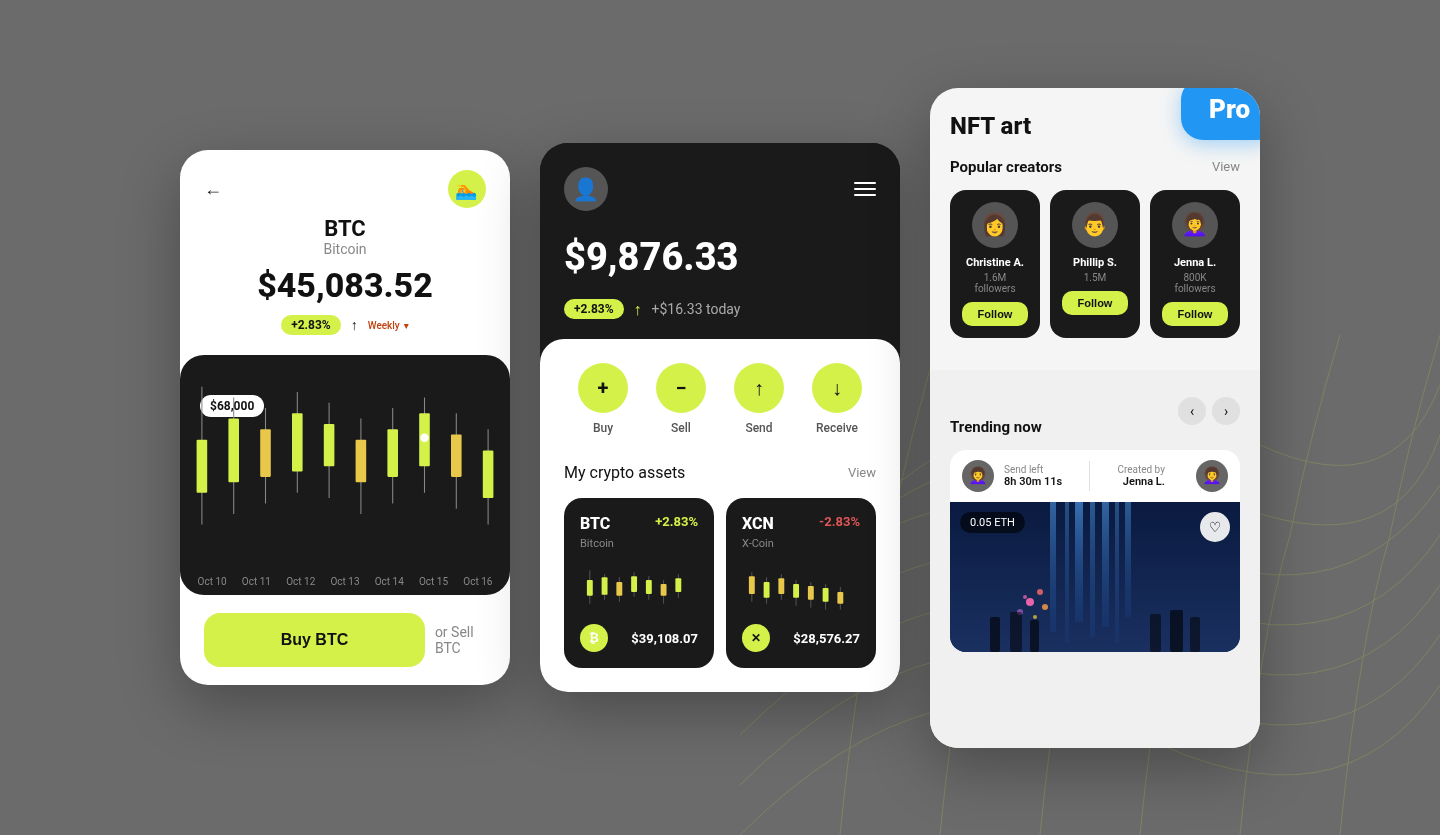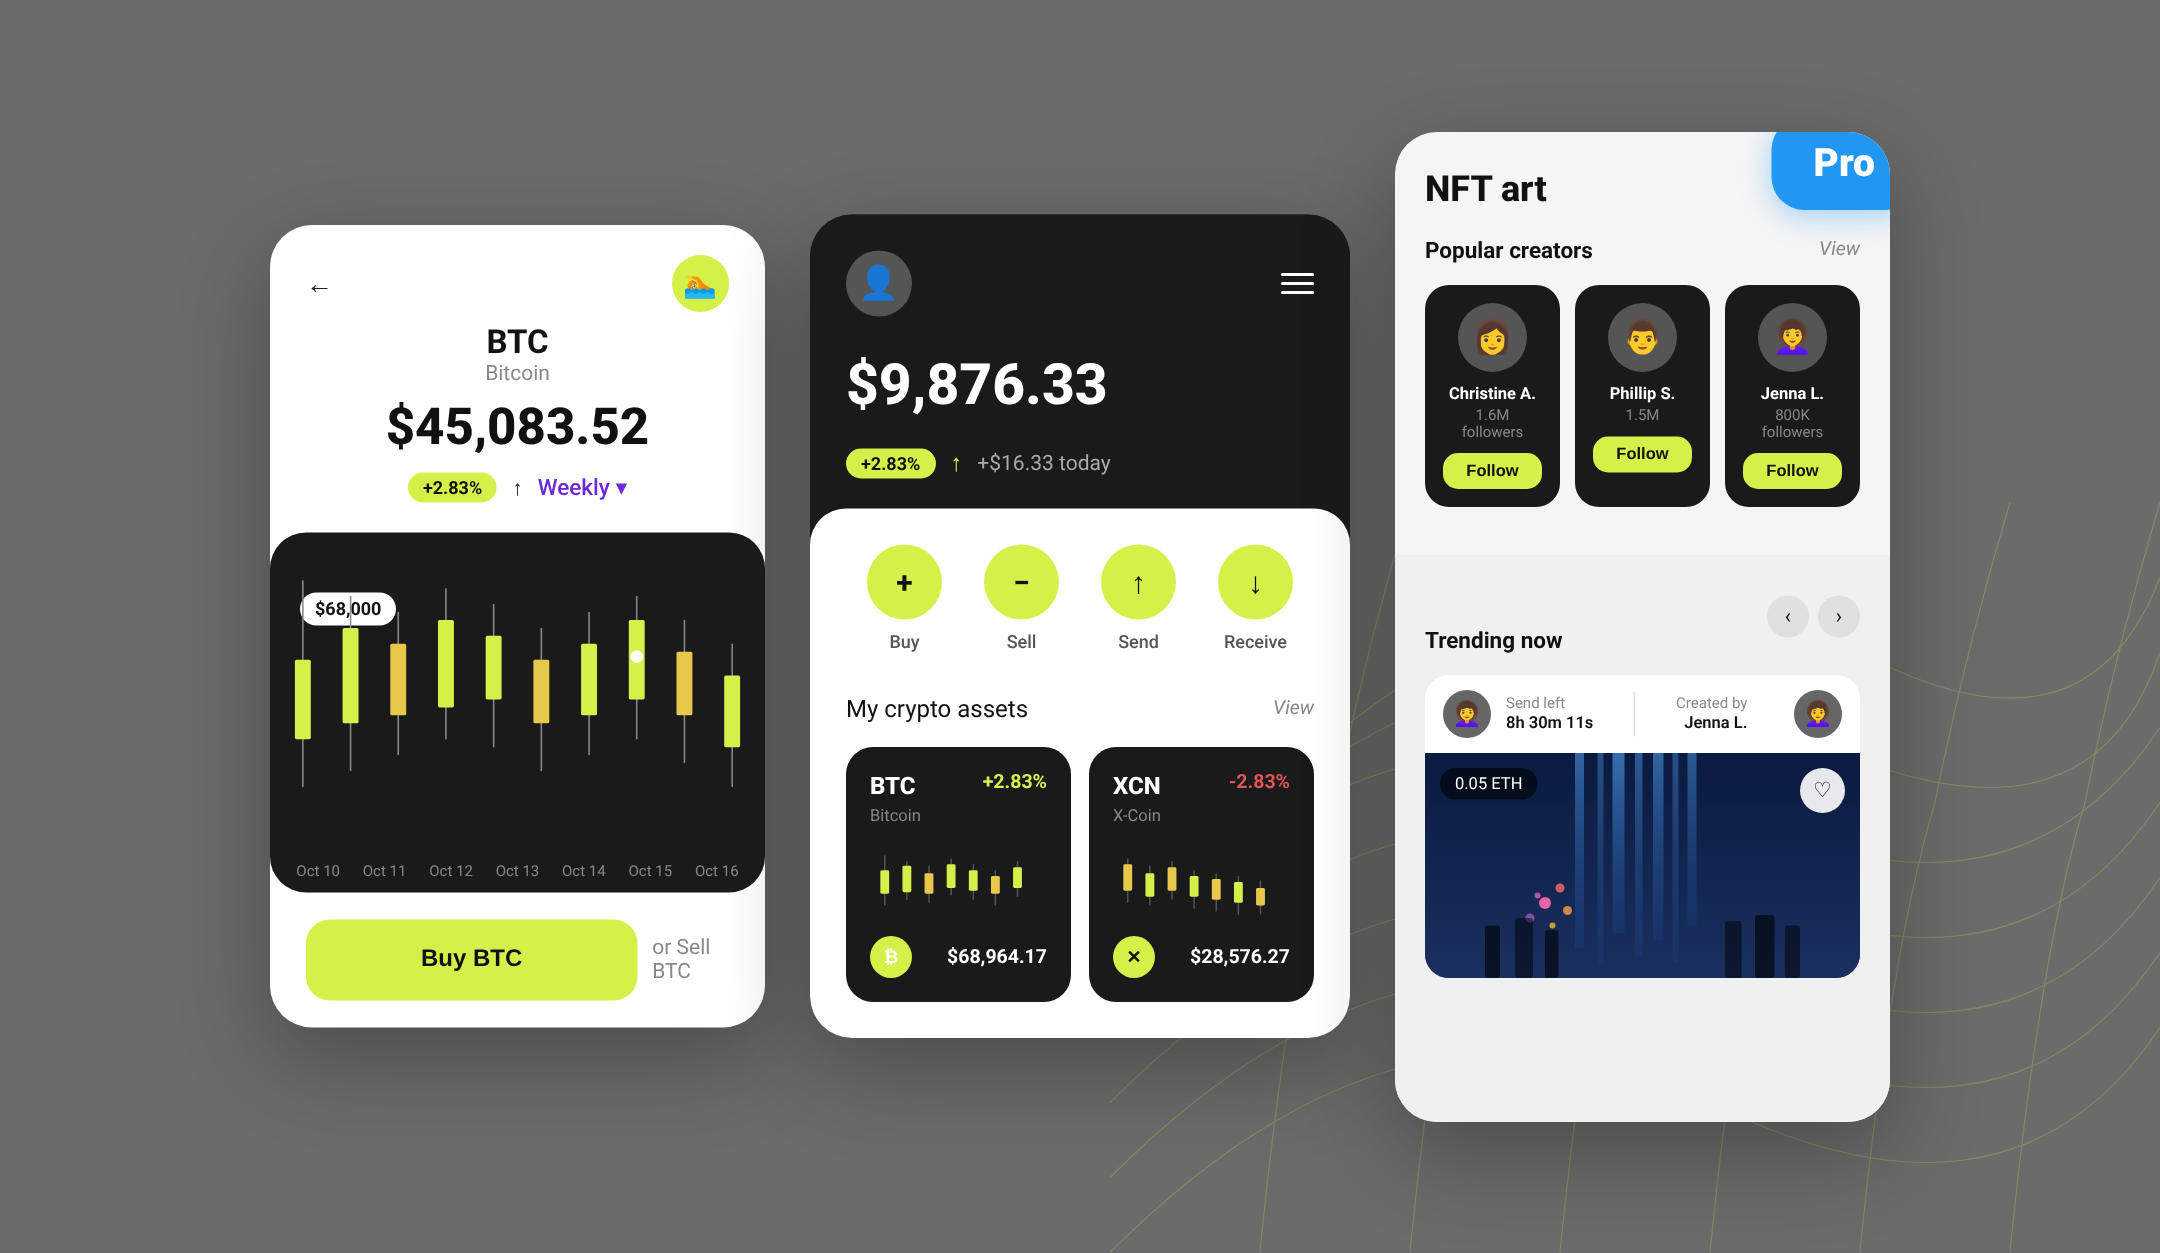--- a/index.html
+++ b/index.html
@@ -118,22 +118,22 @@
       padding: 3px 10px;
       border-radius: 20px;
     }
 
     .arrow-up {
       color: #111;
       font-size: 14px;
     }
 
     .period-selector {
-      font-size: 15px;
-      color: #6d28d9;
+      font-size: 10px;
+      color: #c2410c;
       font-weight: 500;
       display: flex;
       align-items: center;
       gap: 4px;
       cursor: pointer;
     }
 
     .chart-area-btc {
       background: #1a1a1a;
       height: 240px;
@@ -318,21 +318,20 @@
     .assets-title {
       font-size: 16px;
       font-weight: 400;
       color: #111;
     }
 
     .view-link {
       font-size: 13px;
       color: #888;
       cursor: pointer;
-      font-style: italic;
     }
 
     .assets-grid {
       display: grid;
       grid-template-columns: 1fr 1fr;
       gap: 12px;
     }
 
     .asset-card {
       background: #1a1a1a;
@@ -814,21 +813,21 @@
               <line x1="70" y1="14" x2="70" y2="38" stroke="#555" stroke-width="1"></line>
               <rect x="67" y="18" width="6" height="14" fill="#d4f14a" rx="1"></rect>
               <line x1="85" y1="18" x2="85" y2="42" stroke="#555" stroke-width="1"></line>
               <rect x="82" y="22" width="6" height="12" fill="#e8c84a" rx="1"></rect>
               <line x1="100" y1="12" x2="100" y2="36" stroke="#555" stroke-width="1"></line>
               <rect x="97" y="16" width="6" height="14" fill="#d4f14a" rx="1"></rect>
             </svg>
           </div>
           <div class="asset-footer">
             <div class="asset-icon-circle" style="background:#d4f14a;font-size:12px;font-weight:800;">₿</div>
-            <span class="asset-price">$68,964.17</span>
+            <span class="asset-price">$39,108.07</span>
           </div>
         </div>
 
         <div class="asset-card">
           <div class="asset-header-row">
             <span class="asset-symbol">XCN</span>
             <span class="asset-change-neg">-2.83%</span>
           </div>
           <div class="asset-name">X-Coin</div>
 

